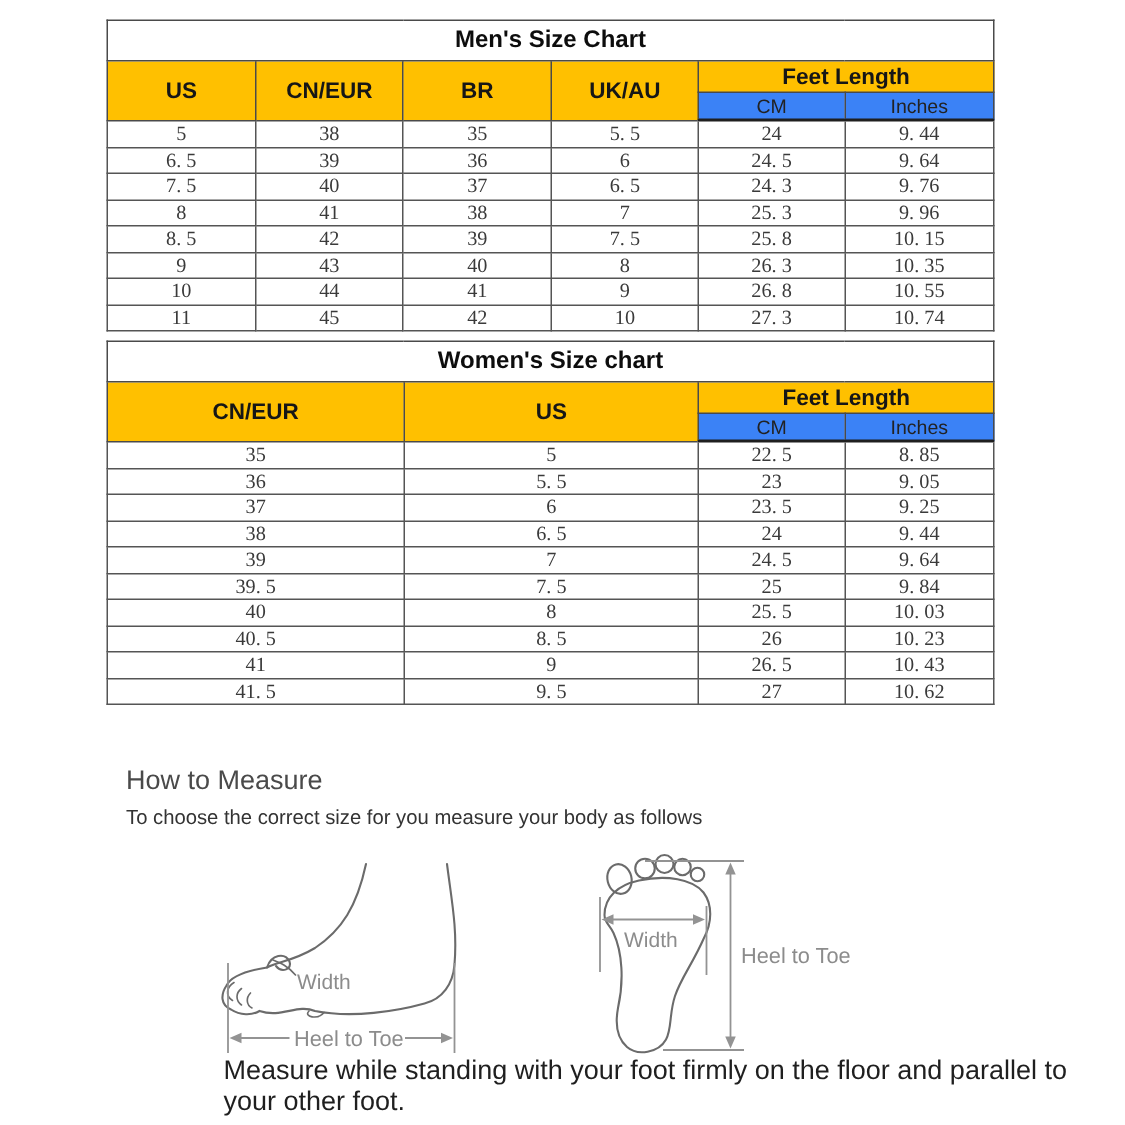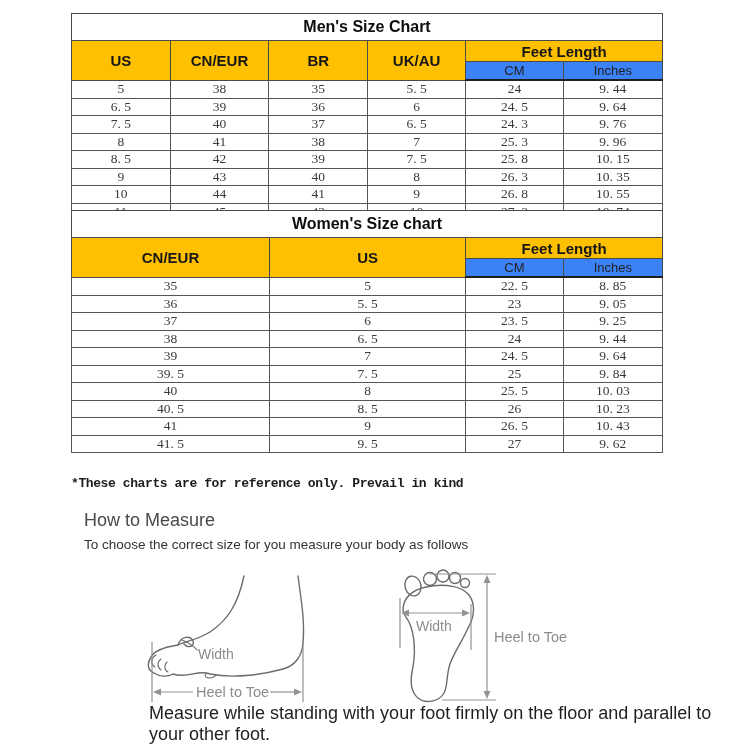--- a/index.html
+++ b/index.html
@@ -130,21 +130,21 @@
           <td>45</td>
           <td>42</td>
           <td>10</td>
           <td>27. 3</td>
           <td>10. 74</td>
         </tr>
       </tbody>
   </table>
 </div>
 
-<div class="tbl-wrap" style="top:210px;border-radius:17px;">
+<div class="tbl-wrap" style="top:227px;border-radius:17px;">
   <table class="size-table">
     <colgroup>
       <col style="width:33.5%">
         <col style="width:33.2%">
       <col style="width:16.5%">
         <col style="width:16.8%">
     </colgroup>
     <tbody>
       <tr>
           <td colspan="4" class="title-cell">Women's Size chart</td>
@@ -211,28 +211,27 @@
         <tr>
           <td>41</td>
           <td>9</td>
           <td>26. 5</td>
           <td>10. 43</td>
         </tr>
         <tr>
           <td>41. 5</td>
           <td>9. 5</td>
           <td>27</td>
-          <td>9. 62</td>
+          <td>10. 62</td>
         </tr>
       </tbody>
   </table>
 </div>
 
 <div class="notes">
-  <div>*These charts are for reference only. Prevail in kind</div>
 </div>
 
 <div class="howto-title">How to Measure</div>
 <div class="howto-sub">To choose the correct size for you measure your body as follows</div>
 
 <svg class="foot-svg" style="left:140px;top:566px;" width="190" height="142" viewBox="0 0 190 142">
   <g stroke="#6b6b6b" stroke-width="1.4" fill="none" stroke-linecap="round">
     <path d="M104,10 C 98,38 88,54 70,66 C 55,75 45,75 38,79
              C 25,81 14,85 11,91 C 7,97 7,104 14,107 C 20,111 28,111 33,108
              C 48,113 58,103 70,108 C 95,113 125,108 143,103

